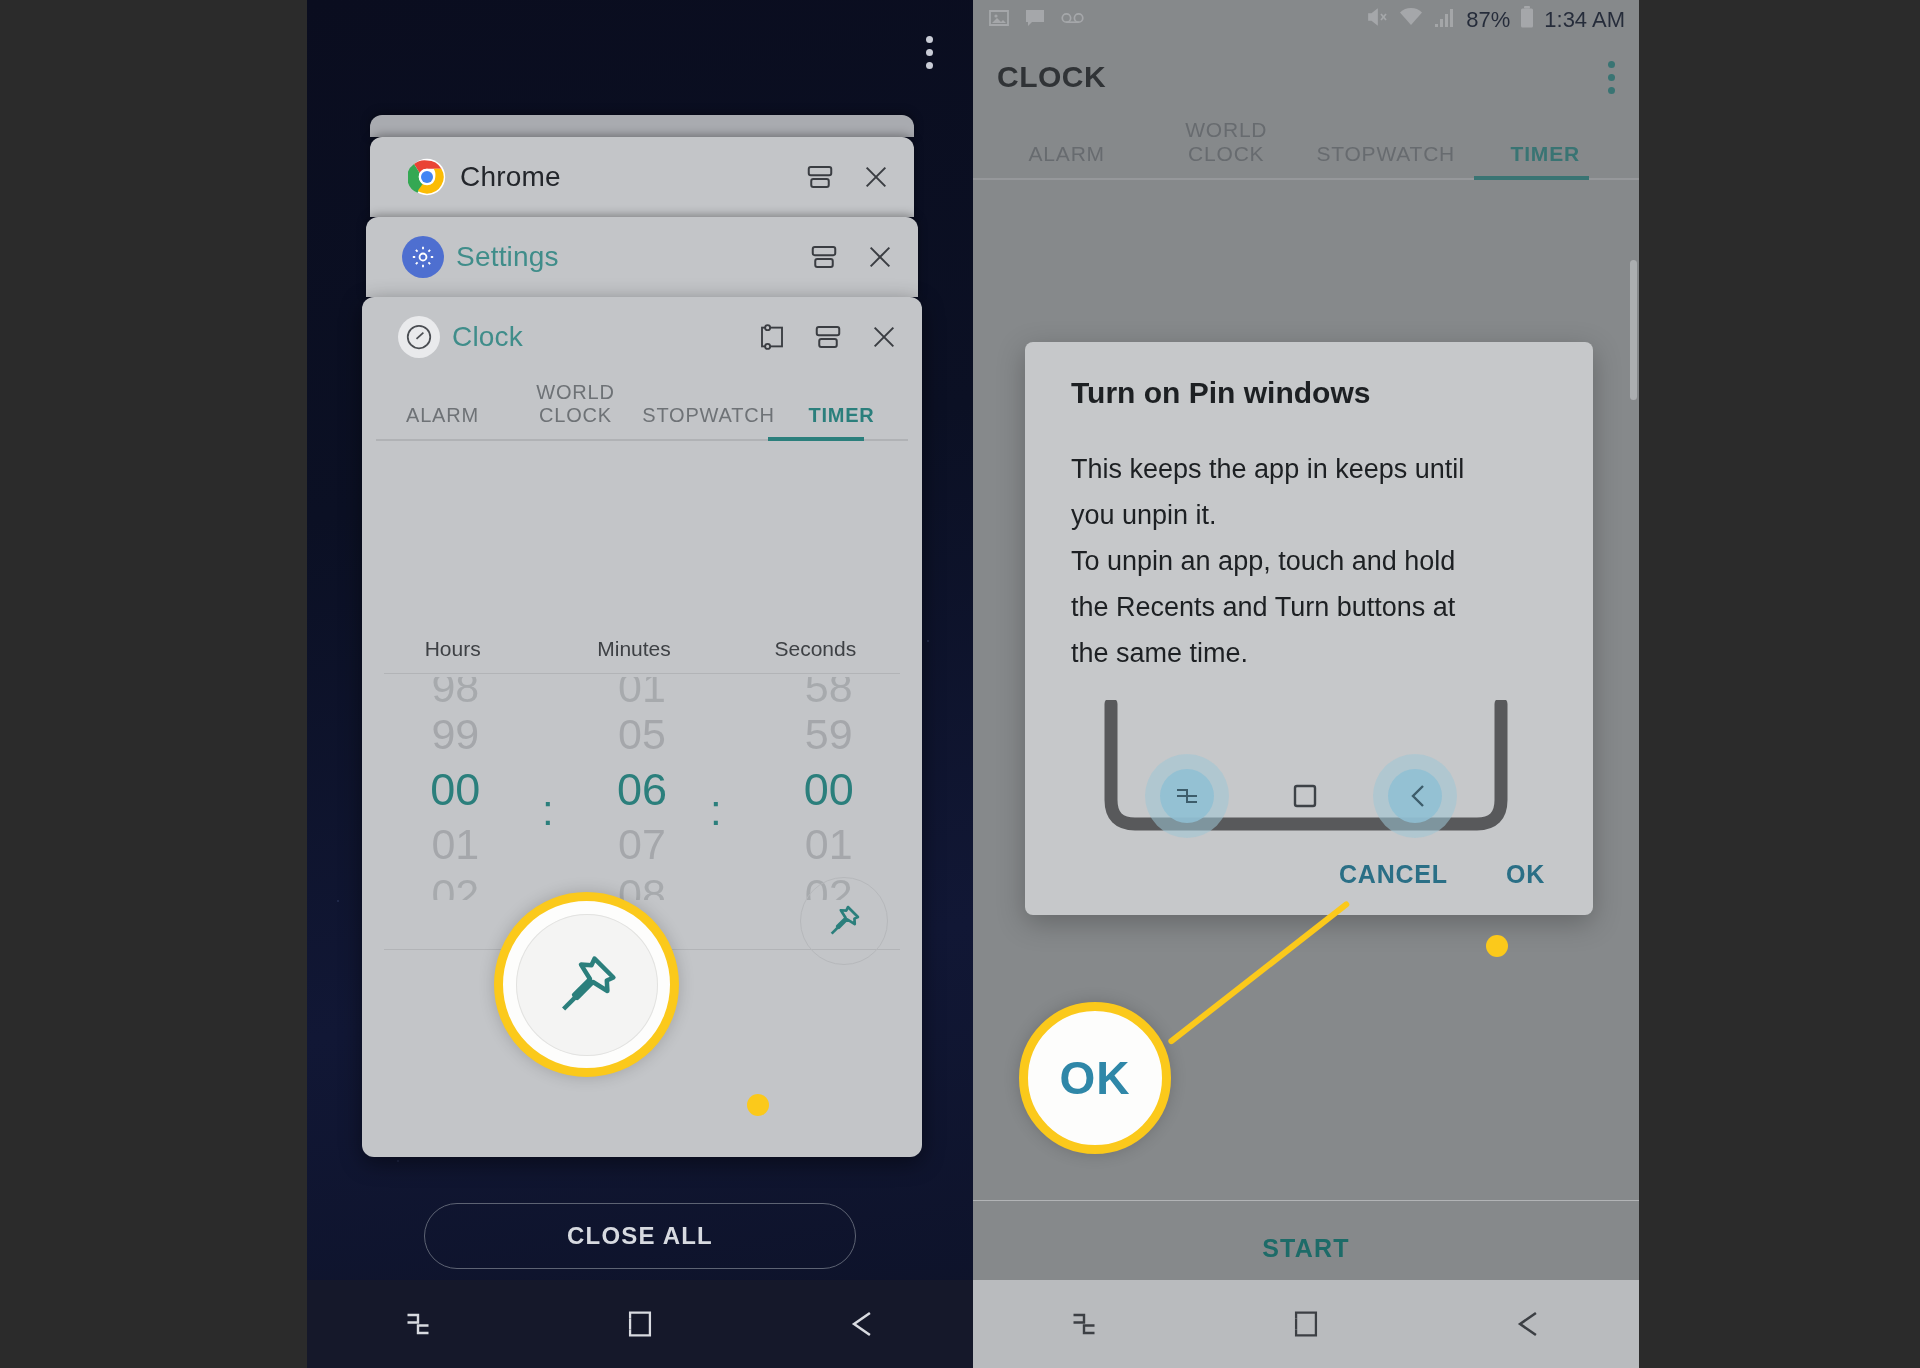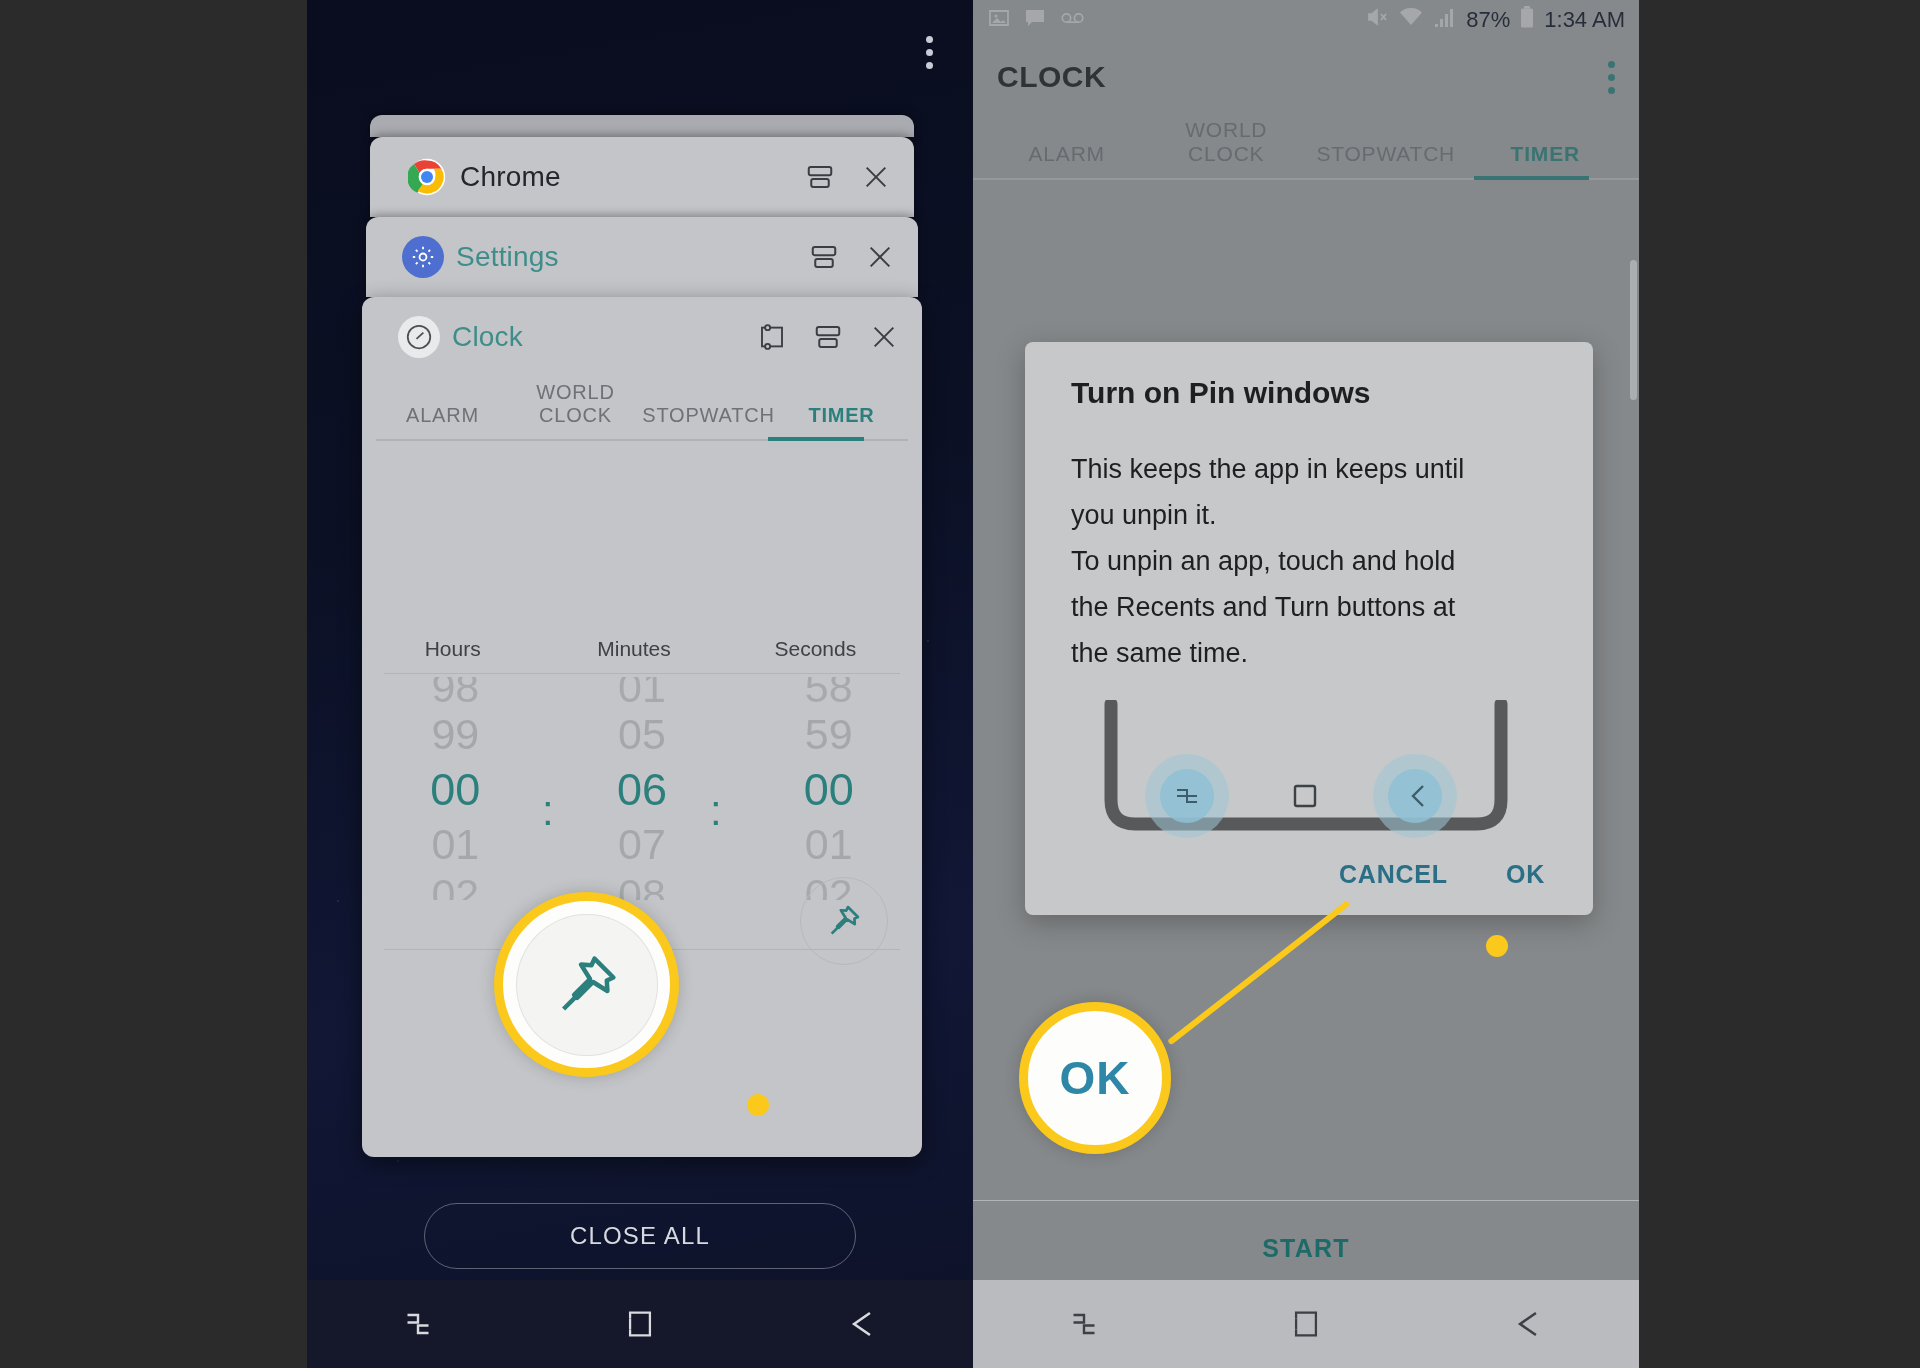--- a/index.html
+++ b/index.html
@@ -73,21 +73,21 @@
 
   .pin-btn {
     position:absolute; right: 34px; bottom: 36px; width:88px;height:88px;border-radius:50%;
     border:1px solid #b6b8bb; display:flex;align-items:center;justify-content:center;
   }
 
   .close-all {
     position:absolute; left: 117px; top: 1203px; width: 432px; height: 66px;
     border:1.5px solid #5d6373; border-radius: 33px;
     display:flex;align-items:center;justify-content:center;
-    color:#d7dae0; font-size:24px; font-weight:normal; letter-spacing:1.2px;
+    color:#d7dae0; font-size:24px; font-weight:bold; letter-spacing:1.2px;
   }
 
   .navbar-left {
     position:absolute; left:0; bottom:0; width:666px; height:88px; background:#15182a;
     display:flex; align-items:center;
   }
   .navbar-right {
     position:absolute; left:0; bottom:0; width:666px; height:88px; background:#b9bbbe;
     display:flex; align-items:center;
   }

